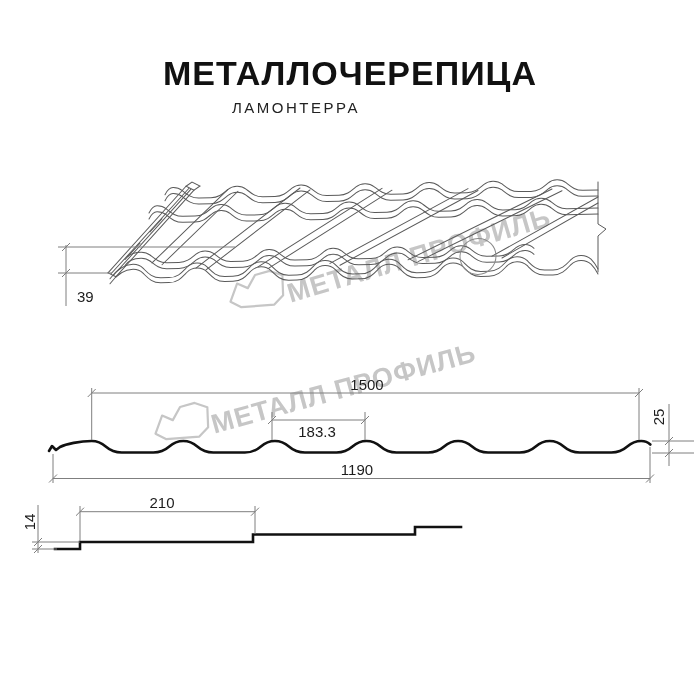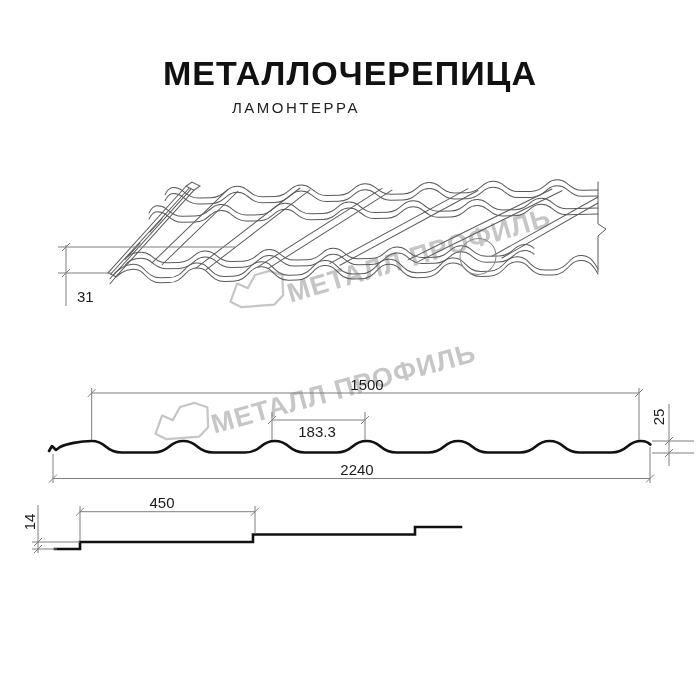--- a/index.html
+++ b/index.html
@@ -182,21 +182,21 @@
       <g>
         <line x1="38" y1="505" x2="38" y2="553"></line>
         <line x1="32" y1="542" x2="80" y2="542"></line>
         <line x1="32" y1="549" x2="57" y2="549"></line>
         <line x1="34" y1="546" x2="42" y2="538"></line>
         <line x1="34" y1="553" x2="42" y2="545"></line>
       </g>
     </g>
   </svg>
 
-  <span class="dim" style="left:77px;top:289px;">31</span>
+  <span class="dim" style="left:77px;top:289px;">39</span>
   <span class="dim center" style="left:367px;top:377px;">1500</span>
   <span class="dim center" style="left:317px;top:424px;">183.3</span>
   <span class="dim rot" style="left:658px;top:417px;">25</span>
-  <span class="dim center" style="left:357px;top:462px;">2240</span>
-  <span class="dim center" style="left:162px;top:495px;">450</span>
+  <span class="dim center" style="left:357px;top:462px;">1190</span>
+  <span class="dim center" style="left:162px;top:495px;">210</span>
   <span class="dim rot" style="left:29px;top:522px;">14</span>
 
 </div>
 
 </body></html>

